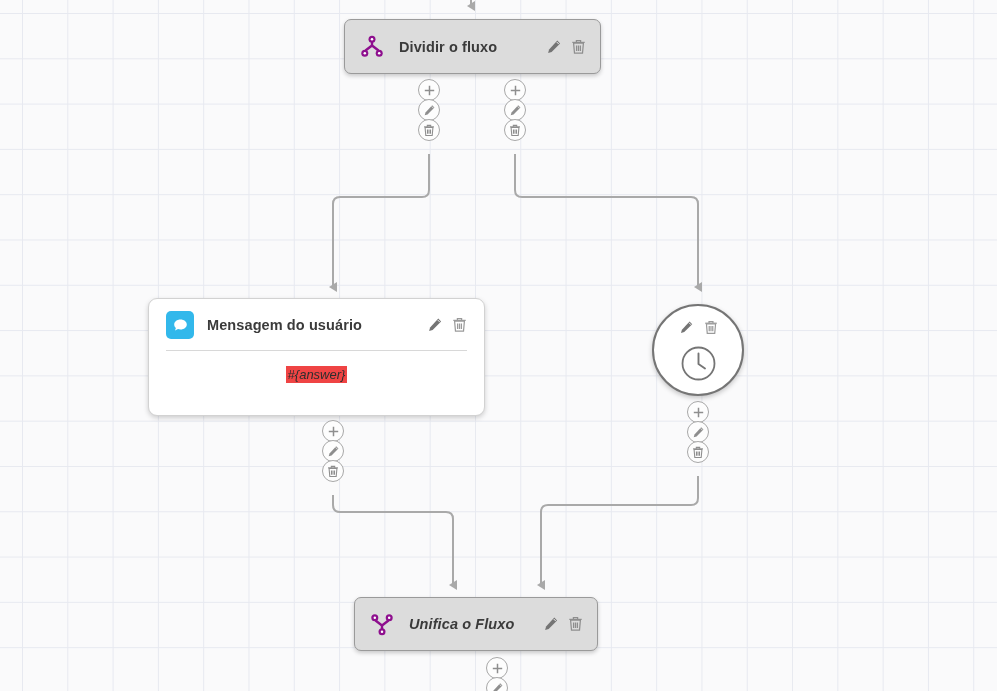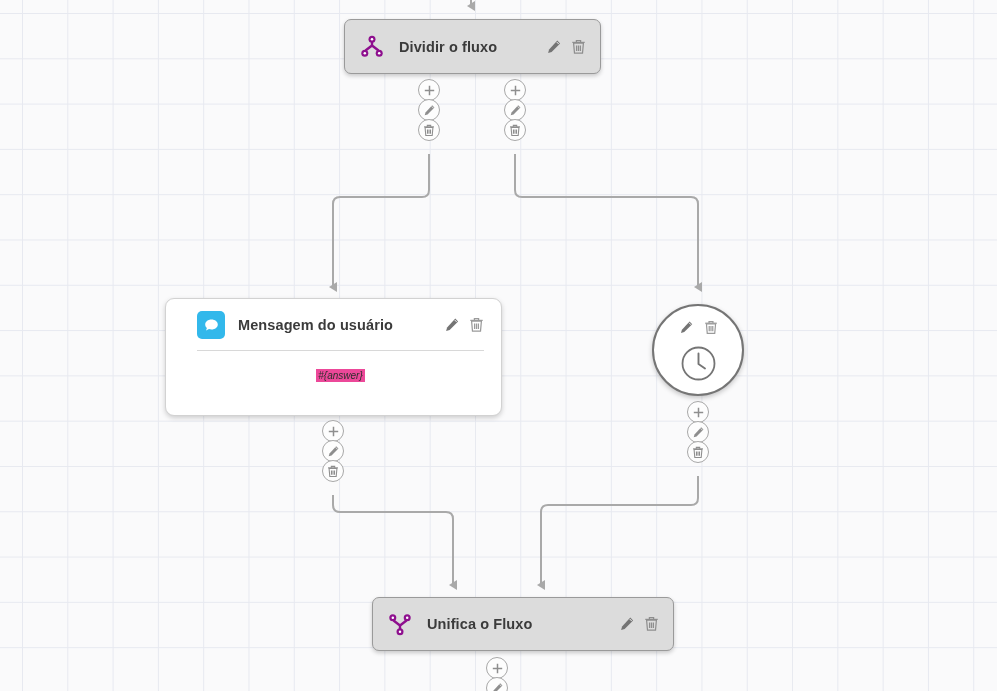--- a/index.html
+++ b/index.html
@@ -116,23 +116,23 @@
     height: 1px;
     background: #d8d8d8;
     margin: 11px 17px 0 17px;
   }
   .card-body {
     text-align: center;
     padding: 14px 10px 16px 10px;
   }
   .var-token {
     font-style: italic;
-    font-size: 10px;
+    font-size: 13px;
     color: #2e2e2e;
-    background: #ec4899;
+    background: #ef4444;
     padding: 1px 2px;
     white-space: nowrap;
   }
 
   
   .round-actions {
     display: flex;
     gap: 10px;
     margin-top: 14px;
   }
@@ -272,21 +272,21 @@
         <g fill="none" stroke="#8e8e8e" stroke-width="1.35">
           <path d="M2.6,4.2 L12.4,4.2 L11.5,14.2 L3.5,14.2 Z"></path>
           <path d="M1.3,3.4 L13.7,3.4"></path>
           <path d="M5.4,3.2 L5.4,1.6 L9.6,1.6 L9.6,3.2"></path>
           <path d="M5.6,6.6 L5.6,12.0 M7.5,6.6 L7.5,12.0 M9.4,6.6 L9.4,12.0"></path>
         </g>
       </svg>
     </span>
   </div>
 
-  <div class="node node-white" style="left:165px; top:298px; width:337px; height:118px;padding-left:14px;">
+  <div class="node node-white" style="left:148px; top:298px; width:337px; height:118px;">
     <div class="card-head">
       <span class="icon-chip">
         <svg width="17" height="17" viewBox="0 0 17 17" xmlns="http://www.w3.org/2000/svg">
           <path d="M8.5,2.4 C12.1,2.4 14.8,4.6 14.8,7.4 C14.8,10.2 12.1,12.4 8.5,12.4
                    C7.6,12.4 6.8,12.3 6.0,12.0 L3.0,13.4 L3.9,10.9
                    C2.8,10.0 2.2,8.8 2.2,7.4 C2.2,4.6 4.9,2.4 8.5,2.4 Z" fill="#ffffff"></path>
         </svg>
       </span>
       <span class="node-title">Mensagem do usuário</span>
       <span class="hdr-actions">
@@ -386,21 +386,21 @@
         <g fill="none" stroke="#8e8e8e" stroke-width="1.35">
           <path d="M2.6,4.2 L12.4,4.2 L11.5,14.2 L3.5,14.2 Z"></path>
           <path d="M1.3,3.4 L13.7,3.4"></path>
           <path d="M5.4,3.2 L5.4,1.6 L9.6,1.6 L9.6,3.2"></path>
           <path d="M5.6,6.6 L5.6,12.0 M7.5,6.6 L7.5,12.0 M9.4,6.6 L9.4,12.0"></path>
         </g>
       </svg>
     </span>
   </div>
 
-  <div class="node node-gray" style="left:372px; top:597px; width:302px; height:54px;">
+  <div class="node node-gray" style="left:354px; top:597px; width:244px; height:54px;font-style:italic;">
     <span class="node-icon">
       <svg width="26" height="26" viewBox="0 0 26 26" xmlns="http://www.w3.org/2000/svg">
         <g stroke="#8e0f8e" stroke-width="2.4" fill="none">
           <path d="M13,18.5 L13,14.5 M13,14.5 L6.5,9.5 M13,14.5 L19.5,9.5"></path>
         </g>
         <g fill="#8e0f8e">
           <circle cx="13" cy="20.8" r="3.5"></circle>
           <circle cx="5.8" cy="6.8" r="3.5"></circle>
           <circle cx="20.2" cy="6.8" r="3.5"></circle>
         </g>

